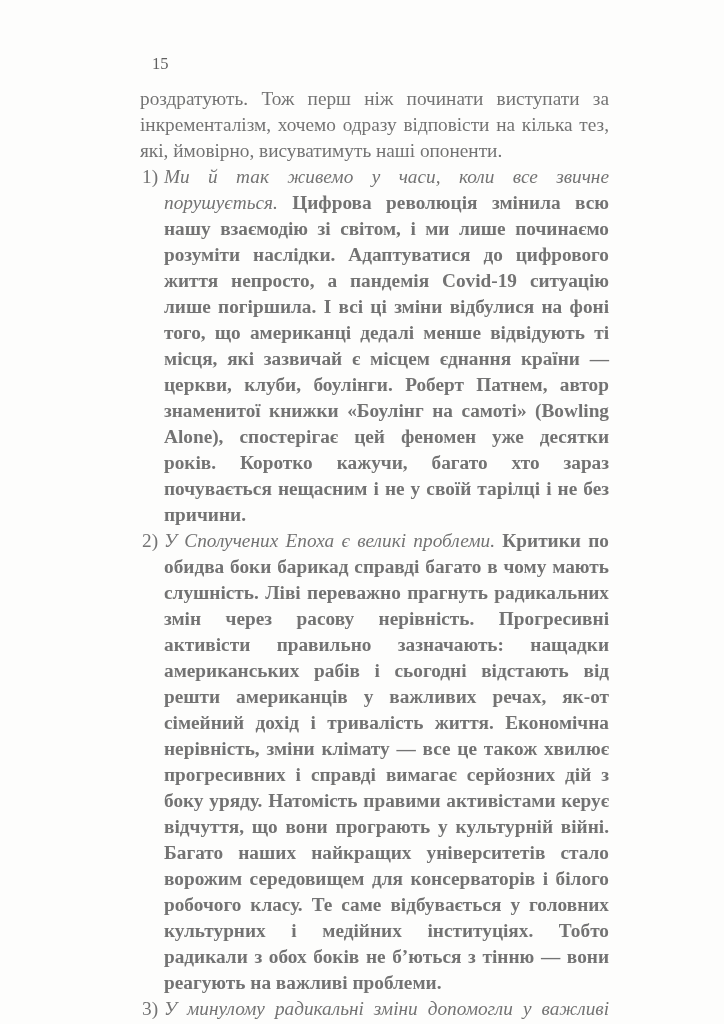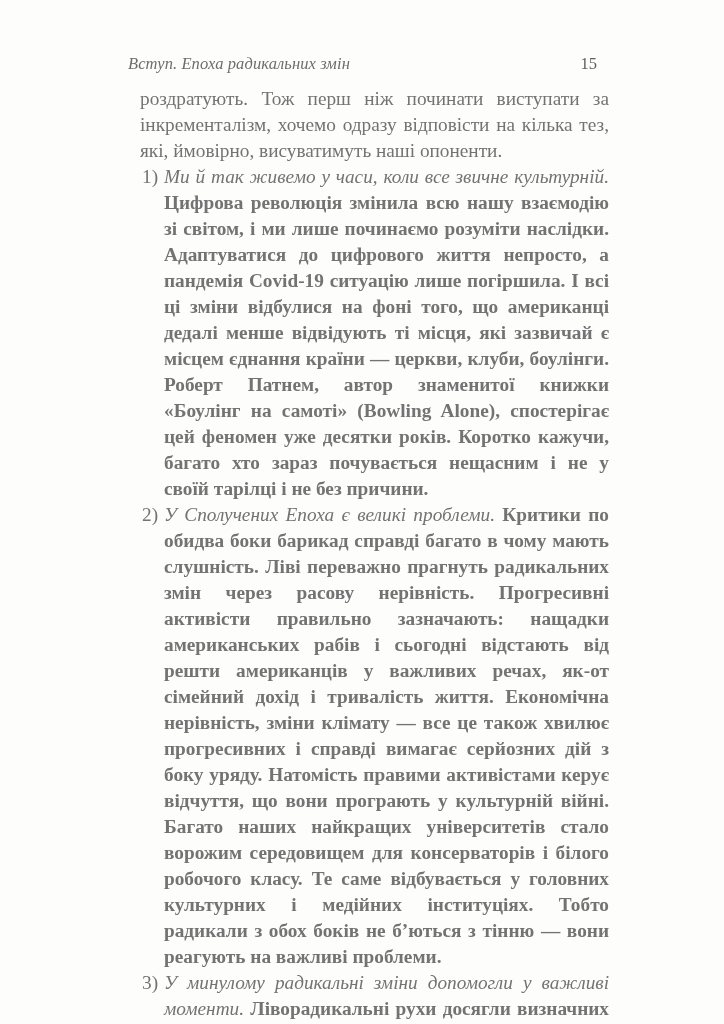--- a/index.html
+++ b/index.html
@@ -77,34 +77,33 @@
     font-style: normal;
     font-weight: bold;
   }
 </style>
 </head>
 <body>
 
 <div class="book-page">
 
   <header class="running-head">
-    <span class="chapter">Вступ. Епоха радикальних змін</span>
     <span class="pagenum">15</span>
   </header>
 
   <main class="text-block">
 
     <p class="para intro">роздратують. Тож перш ніж починати виступати за інкременталізм, хочемо одразу відповісти на кілька тез, які, ймовірно, висуватимуть наші опоненти.</p>
 
     <ol class="numbered-list">
 
       <li class="item">
         <span class="num">1)</span>
         <p class="item-text">
-          <em class="lead">Ми й так живемо у часи, коли все звичне культурній.</em>
+          <em class="lead">Ми й так живемо у часи, коли все звичне порушується.</em>
           <span class="rest">Цифрова революція змінила всю нашу взаємодію зі світом, і ми лише починаємо розуміти наслідки. Адаптуватися до цифрового життя непросто, а пандемія Covid-19 ситуацію лише погіршила. І всі ці зміни відбулися на фоні того, що американці дедалі менше відвідують ті місця, які зазвичай є місцем єднання країни — церкви, клуби, боулінги. Роберт Патнем, автор знаменитої книжки «Боулінг на самоті» (Bowling Alone), спостерігає цей феномен уже десятки років. Коротко кажучи, багато хто зараз почувається нещасним і не у своїй тарілці і не без причини.</span>
         </p>
       </li>
 
       <li class="item">
         <span class="num">2)</span>
         <p class="item-text">
           <em class="lead">У Сполучених Епоха є великі проблеми.</em>
           <span class="rest">Критики по обидва боки барикад справді багато в чому мають слушність. Ліві переважно прагнуть радикальних змін через расову нерівність. Прогресивні активісти правильно зазначають: нащадки американських рабів і сьогодні відстають від решти американців у важливих речах, як-от сімейний дохід і тривалість життя. Економічна нерівність, зміни клімату — все це також хвилює прогресивних і справді вимагає серйозних дій з боку уряду. Натомість правими активістами керує відчуття, що вони програють у культурній війні. Багато наших найкращих університетів стало ворожим середовищем для консерваторів і білого робочого класу. Те саме відбувається у головних культурних і медійних інституціях. Тобто радикали з обох боків не б’ються з тінню — вони реагують на важливі проблеми.</span>
         </p>

